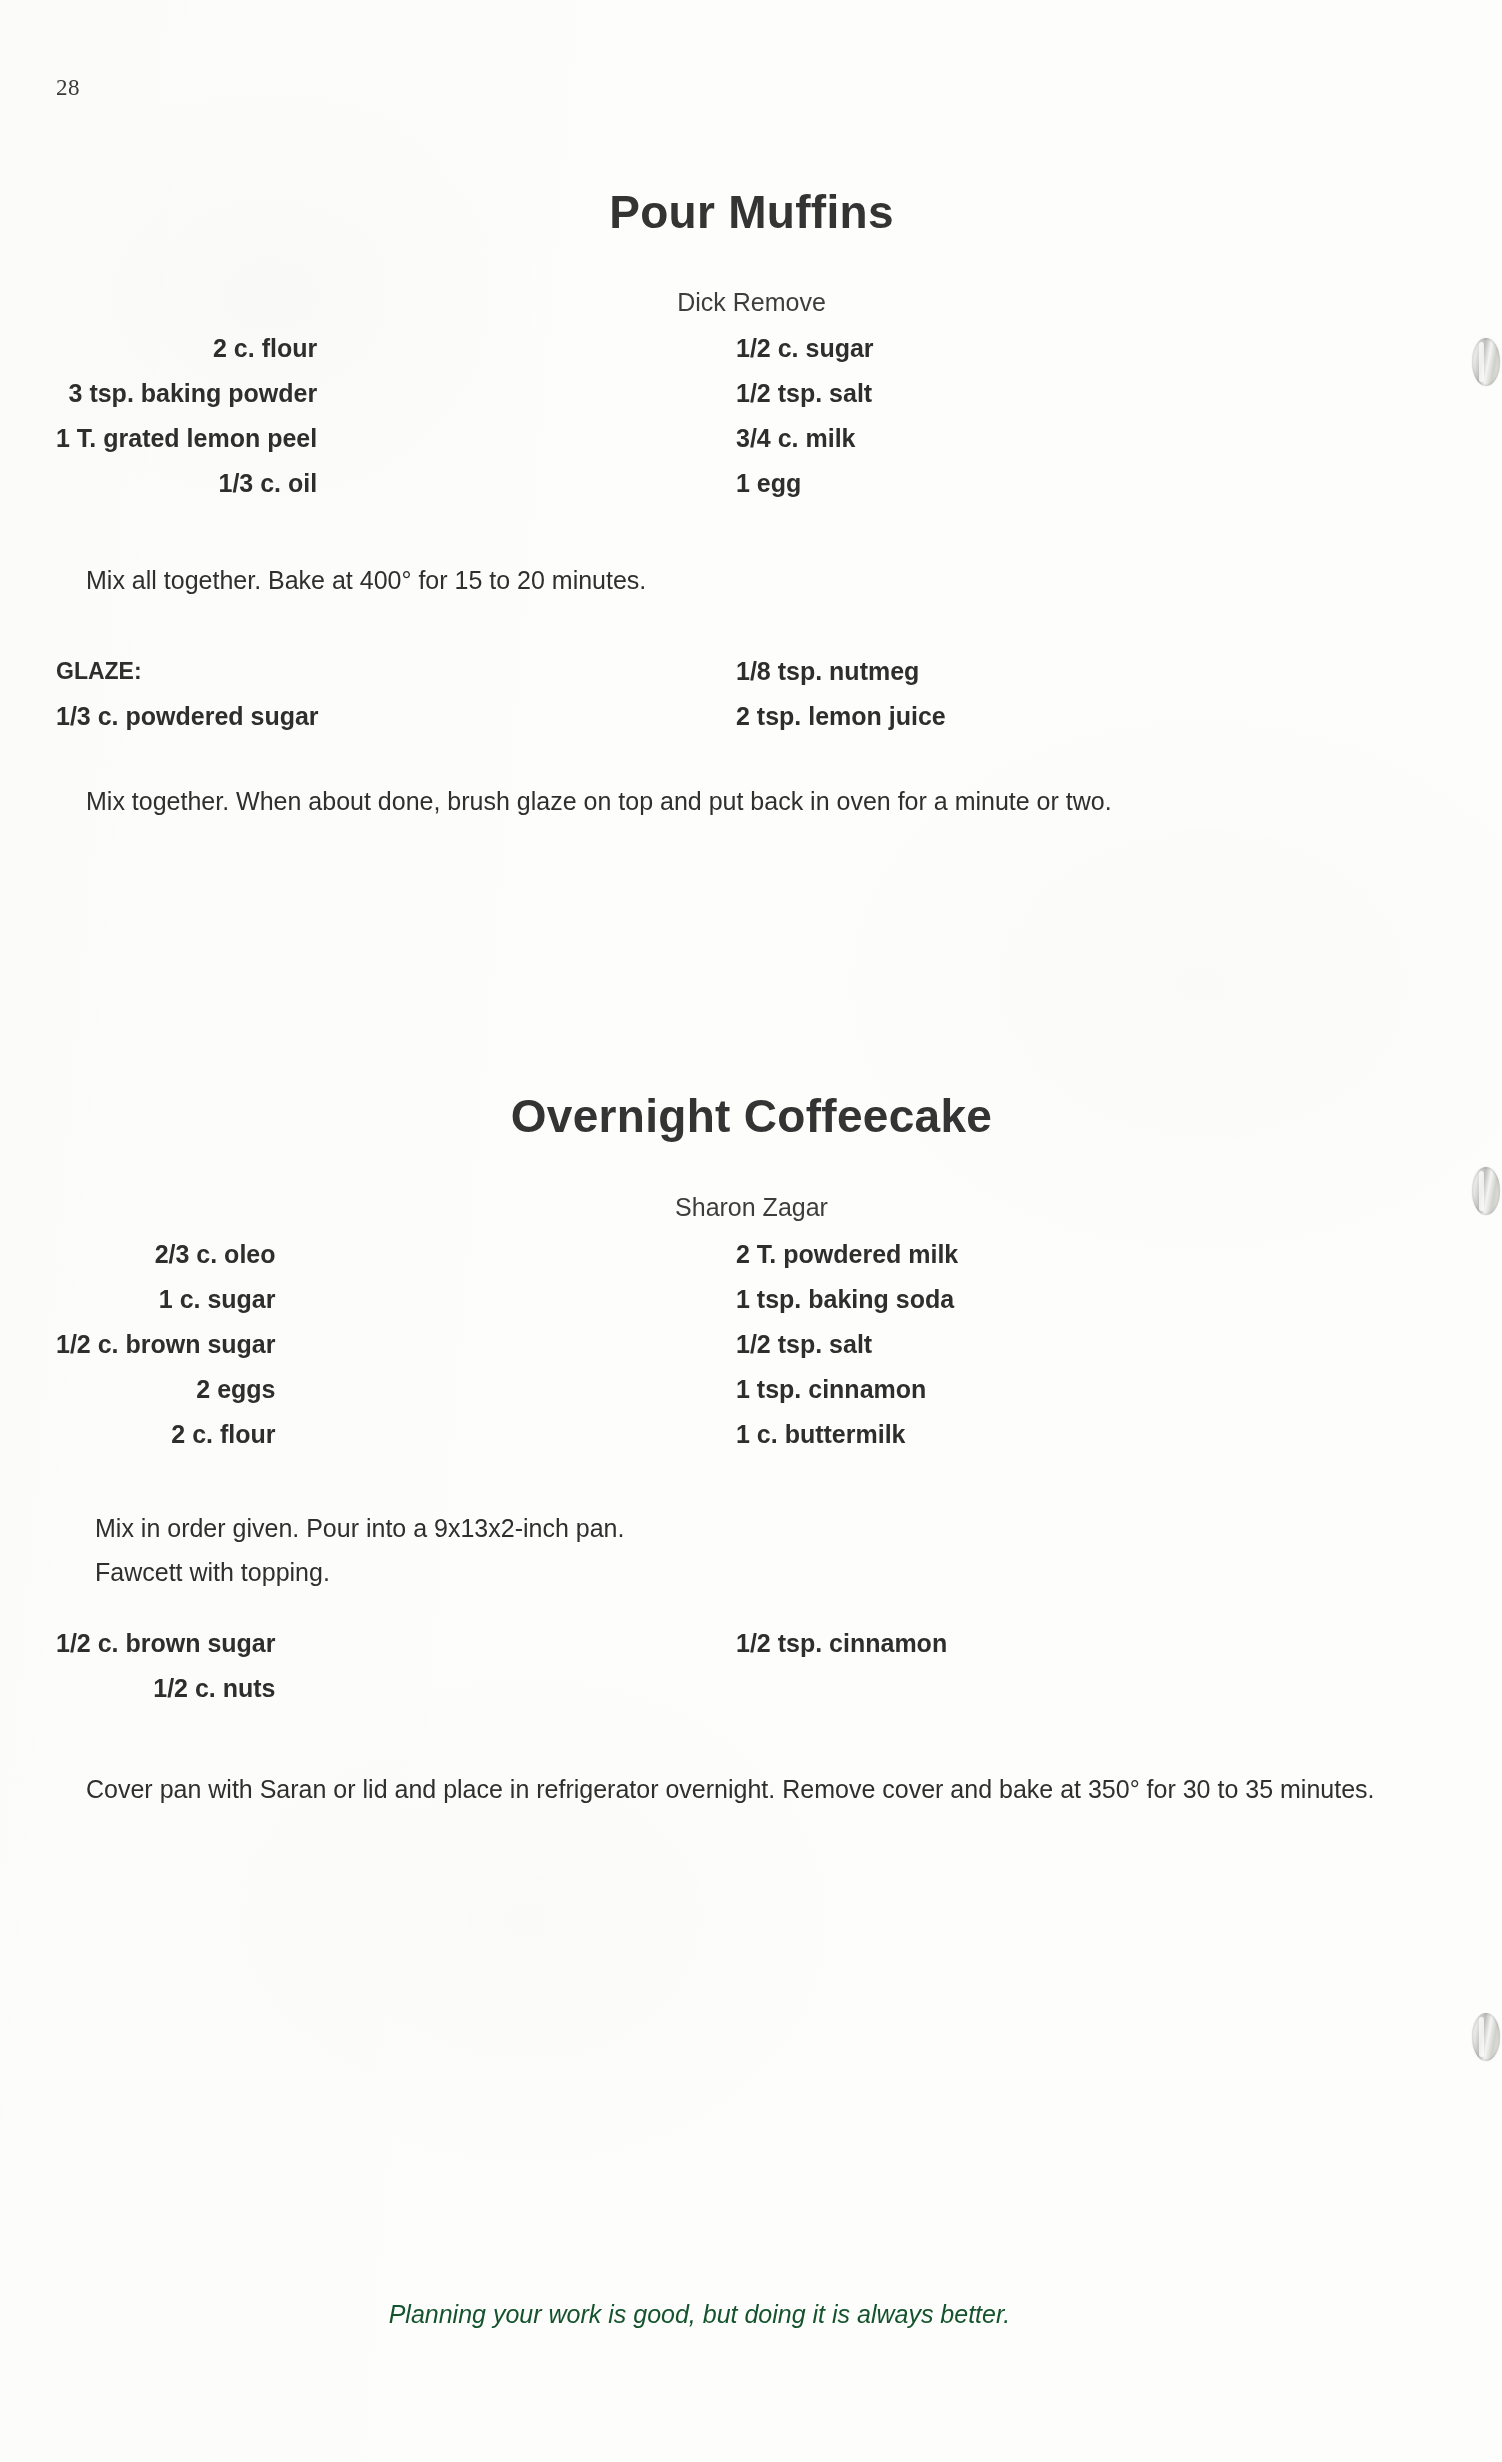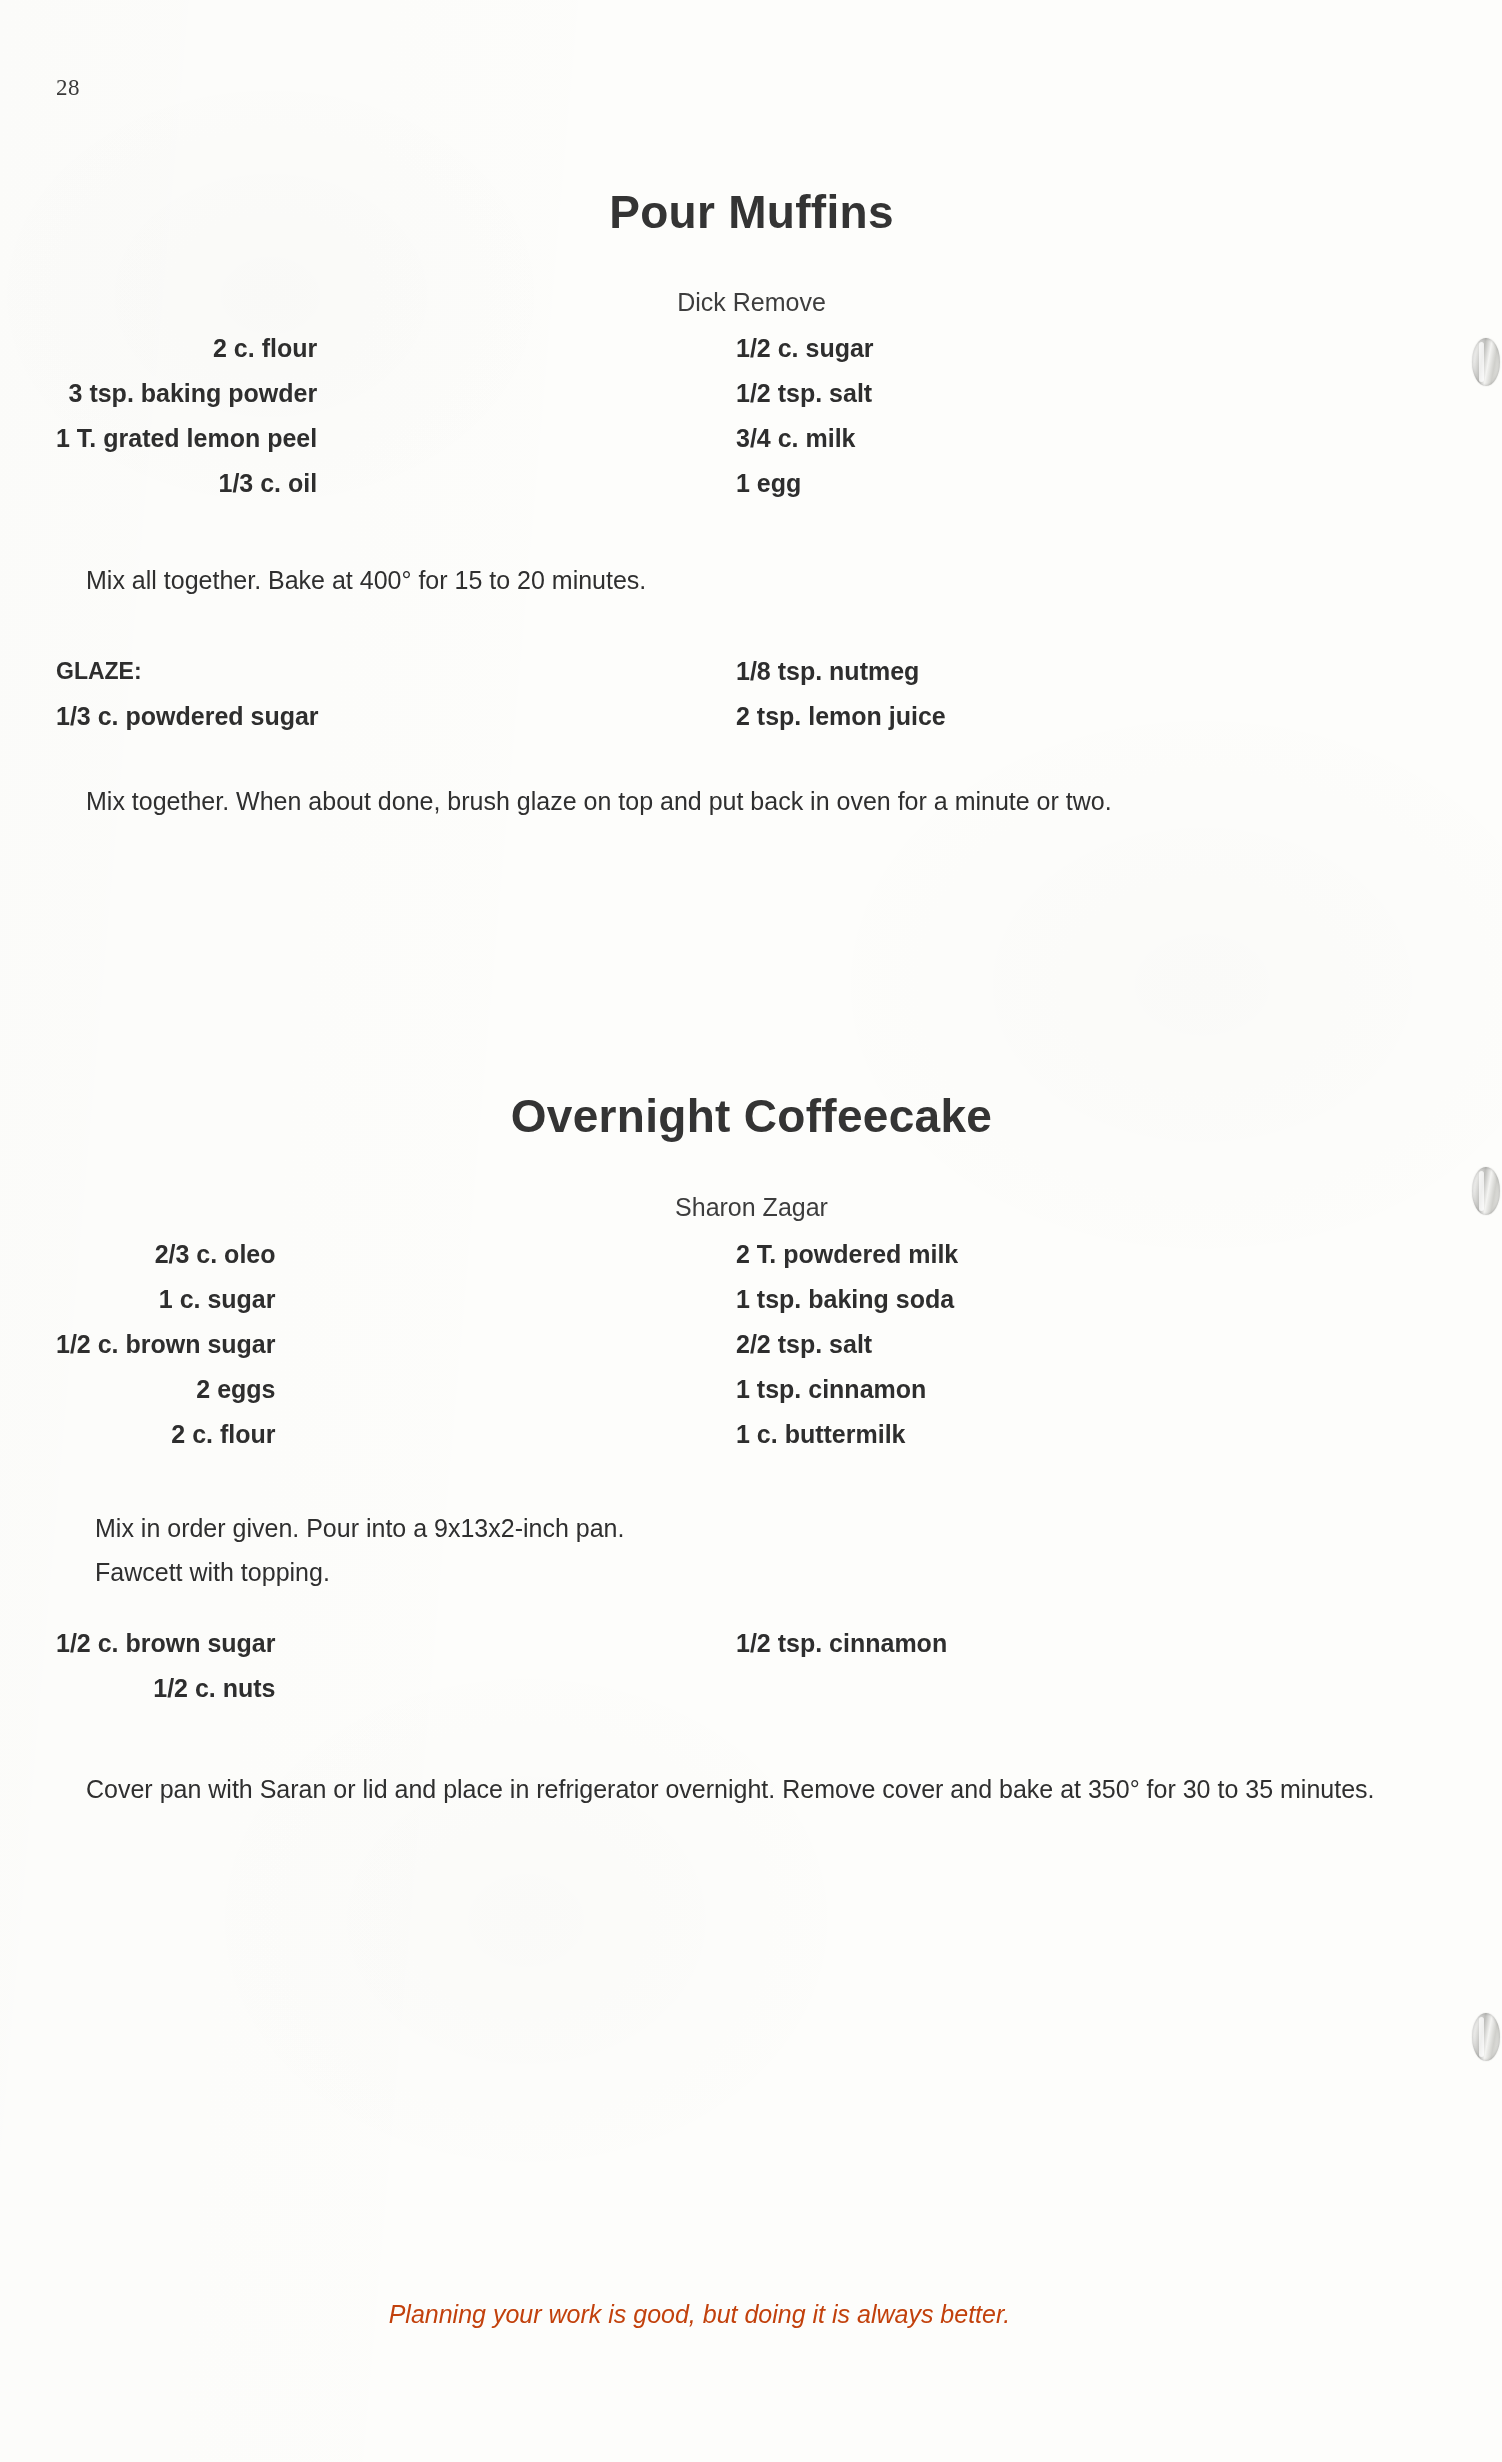--- a/index.html
+++ b/index.html
@@ -87,21 +87,21 @@
     line-height: 45px;
     white-space: pre;
   }
 
   .footer-quote {
     position: absolute;
     width: 1399px;
     text-align: center;
     font-size: 25px;
     font-style: italic;
-    color: #c2410c;
+    color: #14532d;
   }
 
   
   .binding-hole {
     position: absolute;
     right: 3px;
     width: 28px;
     height: 48px;
     border-radius: 14px / 24px;
     background: linear-gradient(100deg,
@@ -156,21 +156,21 @@
   <div class="recipe-author" style="top: 1193px;">Sharon Zagar</div>
 
   <div class="ing-col left" style="top: 1232px;">2/3 c. oleo
 1 c. sugar
 1/2 c. brown sugar
 2 eggs
 2 c. flour</div>
 
   <div class="ing-col right" style="top: 1232px;">2 T. powdered milk
 1 tsp. baking soda
-2/2 tsp. salt
+1/2 tsp. salt
 1 tsp. cinnamon
 1 c. buttermilk</div>
 
   <div class="para" style="left: 95px; top: 1506px; width: 1258px;">Mix in order given. Pour into a 9x13x2-inch pan.
 Fawcett with topping.</div>
 
   <div class="ing-col left" style="top: 1621px;">1/2 c. brown sugar
 1/2 c. nuts</div>
 
   <div class="ing-col right" style="top: 1621px;">1/2 tsp. cinnamon</div>

